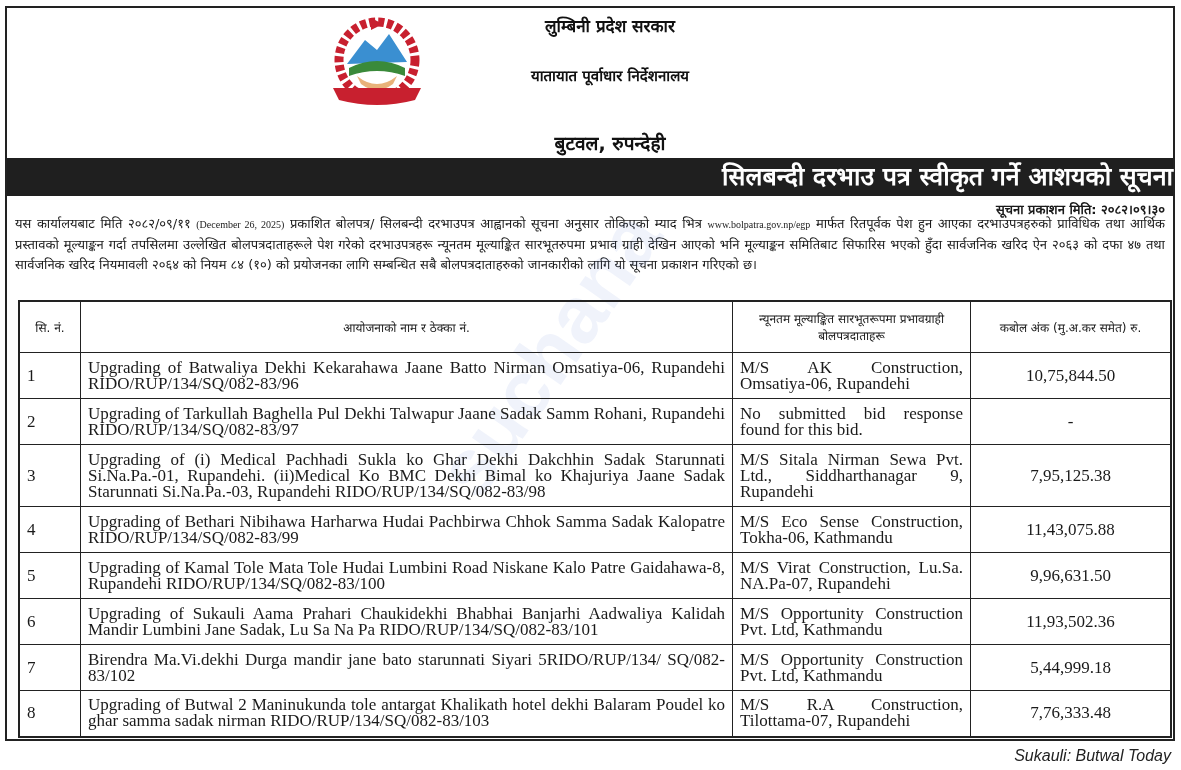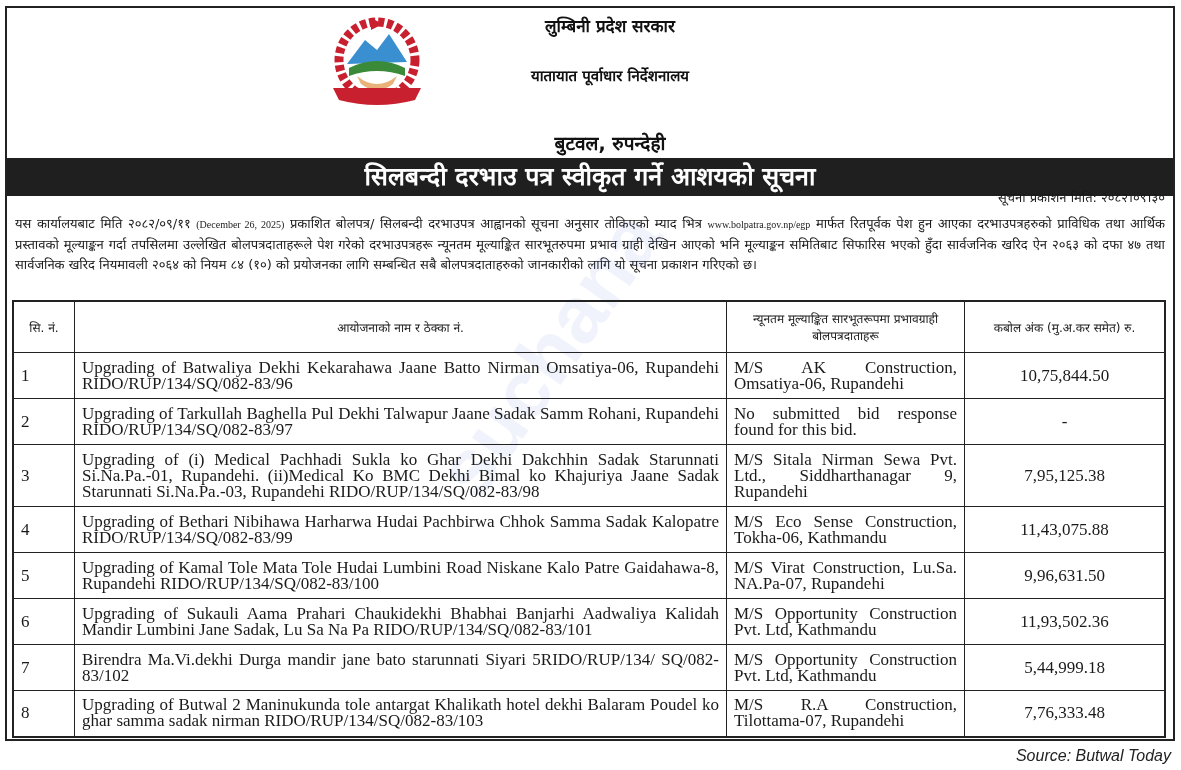--- a/index.html
+++ b/index.html
@@ -10,31 +10,31 @@
   .header { position: absolute; left: 8px; top: 0; width: 100%; height: 152px; margin-left: 12px; }
   .emblem { position: absolute; left: 300px; top: 6px; width: 100px; height: 96px; }
   .hline { position: absolute; left: 0; width: 100%; text-align: center;
            font-family: "DejaVu Sans", sans-serif; font-weight: bold; color: #111; }
   .h1 { top: 6px; font-size: 17px; }
   .h2 { top: 32px; font-size: 17px; }
   .h3 { top: 57px; font-size: 15px; }
   .h4 { top: 86px; font-size: 25px; }
   .h5 { top: 122px; font-size: 19px; }
   .titlebar { position: absolute; left: 0; top: 150px; width: 100%; height: 38px;
-              background: #1f1f1f; color: #fff; text-align: center;
+              background: #1f1f1f; color: #fff; text-align: right;
               font-family: "DejaVu Sans", sans-serif; font-weight: bold; font-size: 25px;
               line-height: 38px; }
-  .pubdate { position: absolute; right: 8px; top: 180px; font-size: 13px; font-weight: normal;
+  .pubdate { position: absolute; right: 8px; top: 192px; font-size: 13px; font-weight: bold;
              font-family: "DejaVu Sans", sans-serif; }
   .para { position: absolute; left: 8px; top: 206px; width: 1150px; font-size: 13px;
           line-height: 20px; font-family: "DejaVu Sans", sans-serif; text-align: justify; }
   .para .en { font-family: "Liberation Serif", serif; font-size: 10px; }
   .tapasil { position: absolute; left: 0; width: 100%; top: 274px; text-align: center;
              font-weight: bold; font-size: 13px; font-family: "DejaVu Sans", sans-serif; }
-  table { position: absolute; left: 5px; top: 292px; width: 1154px;
+  table { position: absolute; left: 11px; top: 292px; width: 1154px;
           border-collapse: collapse; border: 2px solid #222; }
   th, td { border: 1.5px solid #222; padding: 2px 7px; vertical-align: middle; }
   th { font-family: "DejaVu Sans", sans-serif; font-weight: normal; font-size: 12px;
        height: 46px; text-align: center; }
   td { font-family: "Liberation Serif", serif; font-size: 17px; line-height: 16px; }
   td.sn { width: 46px; text-align: left; }
   td.proj { width: 637px; text-align: justify; }
   td.bidder { width: 223px; text-align: justify; }
   td.amt { text-align: center; margin-left: 8px; }
   tr.r { height: 46px; }
@@ -126,13 +126,13 @@
       <tr class="r">
         <td class="sn">8</td>
         <td class="proj">Upgrading of Butwal 2 Maninukunda tole antargat Khalikath hotel dekhi Balaram Poudel ko ghar samma sadak nirman RIDO/RUP/134/SQ/082-83/103</td>
         <td class="bidder">M/S R.A Construction, Tilottama-07, Rupandehi</td>
         <td class="amt">7,76,333.48</td>
       </tr>
     </tbody>
   </table>
 </div>
 
-<div class="source">Source: Butwal Today</div>
+<div class="source">Sukauli: Butwal Today</div>
 
 </body></html>

